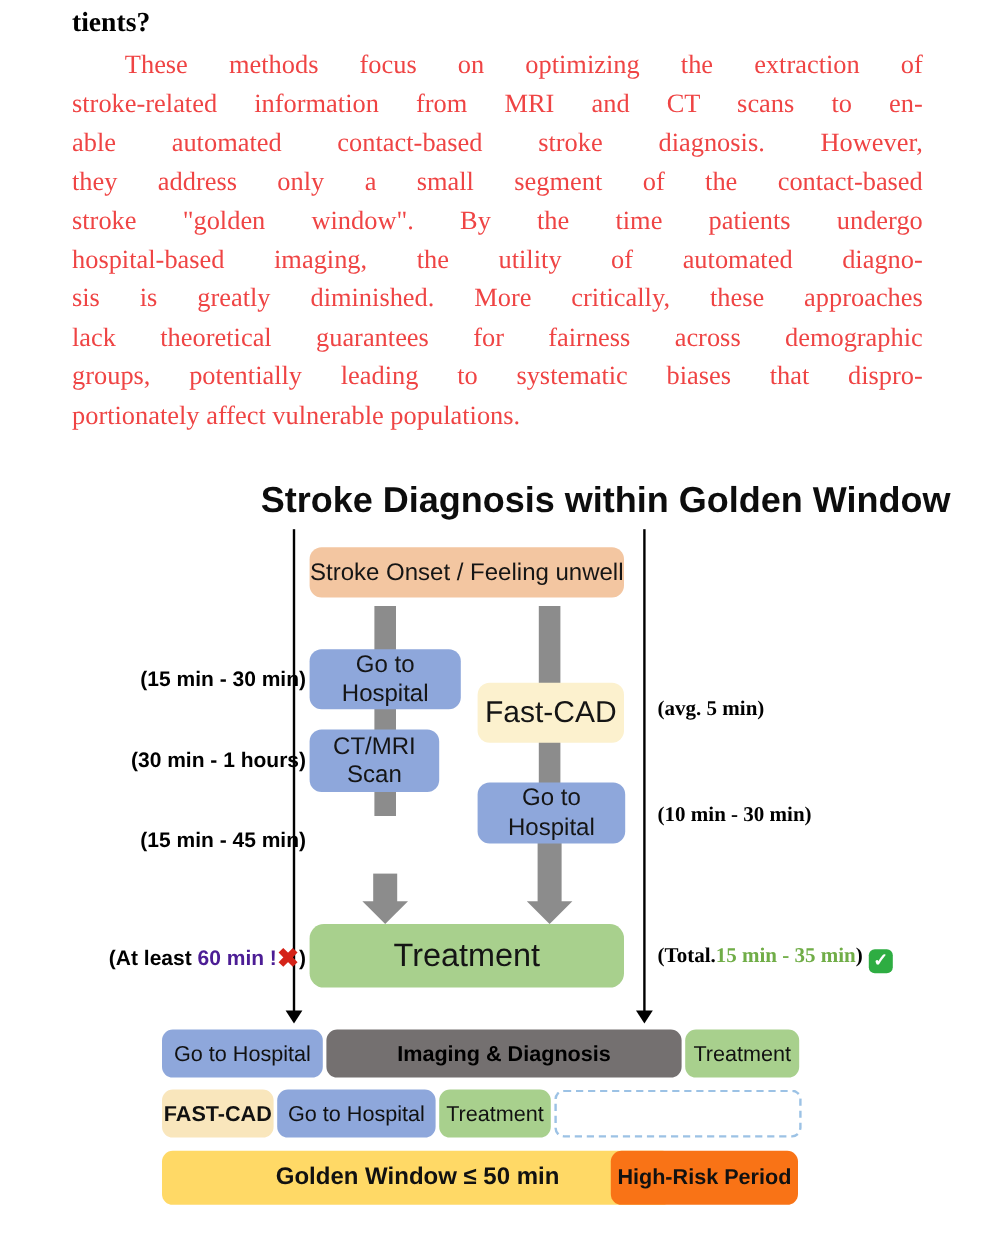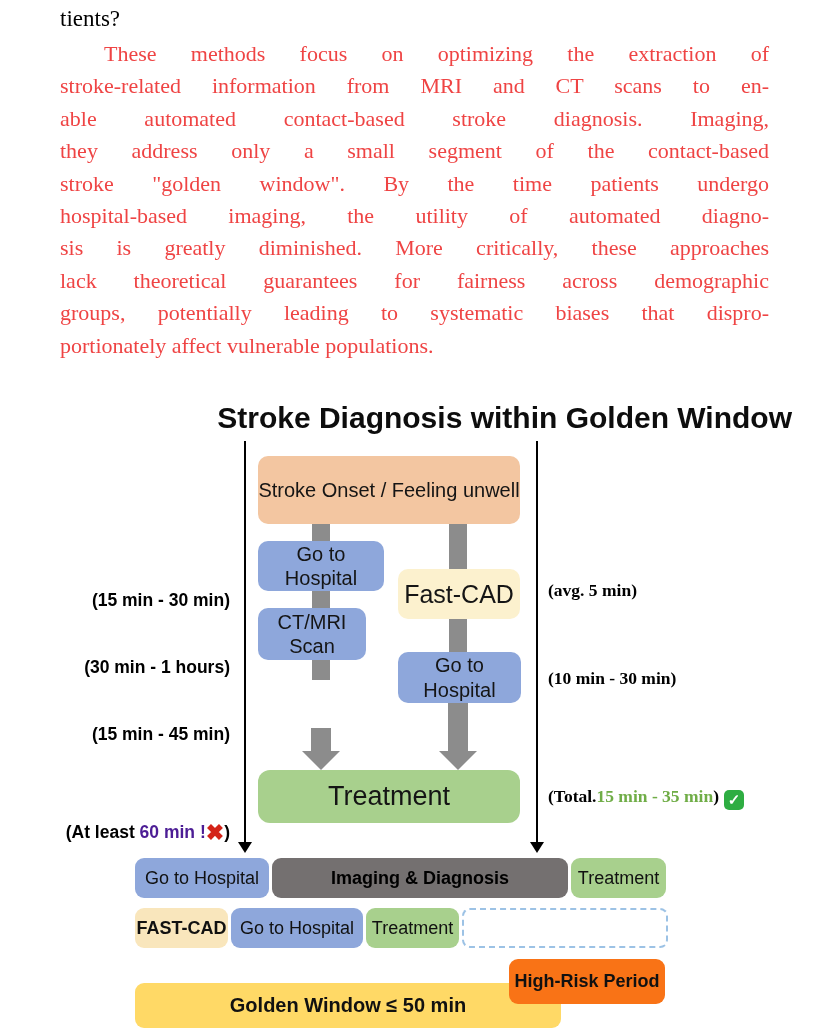--- a/index.html
+++ b/index.html
@@ -1,21 +1,21 @@
 <!DOCTYPE html>
 <html><head>
 <meta charset="utf-8">
 <style>
   html,body{margin:0;padding:0;background:#ffffff;}
   .page{position:relative;width:832px;height:1031px;background:#ffffff;overflow:hidden;
         font-family:"Liberation Sans",sans-serif;}
 
   
   .heading{position:absolute;left:60px;top:6px;font-family:"Liberation Serif",serif;
-           font-weight:normal;font-size:23px;color:#000;}
+           font-weight:bold;font-size:23px;color:#000;}
   .para{position:absolute;left:60px;top:38px;width:709px;
         font-family:"Liberation Serif",serif;font-size:22px;color:#ef4444;}
   .pline{height:32.4px;line-height:32.4px;text-align:justify;text-align-last:justify;}
   .pline.indent{text-indent:44px;}
   .pline.last{text-align-last:left;}
 
   
   .fig-title{position:absolute;left:0;top:401px;width:792px;text-align:right;
              font-weight:bold;font-size:30px;color:#0d0d0d;}
 
@@ -38,31 +38,31 @@
   .sh-left{left:311px;top:728px;height:24px;}
   .sh-right{left:448px;top:701px;height:51px;}
   .ahead{position:absolute;width:0;height:0;top:751px;
          border-left:19px solid transparent;border-right:19px solid transparent;
          border-top:19px solid #8C8C8C;}
   .ah-left{left:302px;} .ah-right{left:439px;}
 
   
   .fbox{position:absolute;display:flex;align-items:center;justify-content:center;
         text-align:center;border-radius:10px;color:#151515;line-height:1.22;}
-  .onset{left:258px;top:456px;width:262px;height:68px;background:#F3C6A1;font-size:20px;}
+  .onset{left:258px;top:456px;width:262px;height:42px;background:#F3C6A1;font-size:20px;}
   .gh1{left:258px;top:541px;width:126px;height:50px;background:#8EA7DB;font-size:20px;}
   .ct{left:258px;top:608px;width:108px;height:52px;background:#8EA7DB;font-size:20px;}
   .doctor{left:258px;top:678px;width:125px;height:52px;background:#8EA7DB;font-size:19px;padding:0 18px;box-sizing:border-box;}
   .fastcad{left:398px;top:569px;width:122px;height:50px;background:#FCF1CE;font-size:25px;}
   .gh2{left:398px;top:652px;width:123px;height:51px;background:#8EA7DB;font-size:20px;}
   .treatment{left:258px;top:770px;width:262px;height:53px;background:#A8D08D;font-size:27px;border-radius:12px;}
 
   
-  .lanno{position:absolute;left:42px;width:188px;text-align:right;
-         font-weight:bold;font-size:17.5px;color:#000;white-space:nowrap;margin-top:34px;}
+  .lanno{position:absolute;left:67px;width:188px;text-align:right;
+         font-weight:bold;font-size:17.5px;color:#000;white-space:nowrap;}
   .la1{top:556px;} .la2{top:623px;} .la3{top:690px;} .la4{top:786px;}
   .ranno{position:absolute;left:548px;font-weight:bold;font-size:17.5px;color:#000;white-space:nowrap;font-family:Liberation Serif, serif;}
   .ra1{top:580px;} .ra2{top:668px;} .ra3{top:786px;}
   .red-text{color:#4c1d95;}
   .green-text{color:#70AD47;}
   .cross-icon{color:#D42318;font-size:22px;font-weight:bold;vertical-align:-2px;}
   .check-icon{display:inline-block;width:20px;height:20px;background:#2EAD42;
               border-radius:5px;color:#fff;font-size:15px;line-height:20px;
               text-align:center;vertical-align:-3px;margin-left:5px;font-weight:bold;}
 
@@ -70,33 +70,33 @@
   .tbar{position:absolute;display:flex;align-items:center;justify-content:center;
         border-radius:9px;font-size:18px;color:#111;white-space:nowrap;}
   .r1a{left:135px;top:858px;width:134px;height:40px;background:#8EA7DB;}
   .r1b{left:272px;top:858px;width:296px;height:40px;background:#747070;font-weight:bold;color:#000;}
   .r1c{left:571px;top:858px;width:95px;height:40px;background:#A8D08D;}
   .r2a{left:135px;top:908px;width:93px;height:40px;background:#F9E6BC;font-weight:bold;}
   .r2b{left:231px;top:908px;width:132px;height:40px;background:#8EA7DB;}
   .r2c{left:366px;top:908px;width:93px;height:40px;background:#A8D08D;}
   .r2d{left:462px;top:908px;width:206px;height:40px;background:#fff;
        border:2px dashed #9CC2E5;border-radius:8px;box-sizing:border-box;}
-  .r3a{left:135px;top:959px;width:426px;height:45px;background:#FFD966;font-weight:bold;font-size:20px;margin-top:24px;}
+  .r3a{left:135px;top:959px;width:426px;height:45px;background:#FFD966;font-weight:bold;font-size:20px;}
   .r3b{left:509px;top:959px;width:156px;height:45px;background:#f97316;font-weight:bold;}
 </style>
 </head>
 <body>
 
 <div class="page">
 
   <div class="heading">tients?</div>
   <div class="para">
     <div class="pline indent">These methods focus on optimizing the extraction of</div>
     <div class="pline">stroke-related information from MRI and CT scans to en-</div>
-    <div class="pline">able automated contact-based stroke diagnosis. Imaging,</div>
+    <div class="pline">able automated contact-based stroke diagnosis. However,</div>
     <div class="pline">they address only a small segment of the contact-based</div>
     <div class="pline">stroke "golden window". By the time patients undergo</div>
     <div class="pline">hospital-based imaging, the utility of automated diagno-</div>
     <div class="pline">sis is greatly diminished. More critically, these approaches</div>
     <div class="pline">lack theoretical guarantees for fairness across demographic</div>
     <div class="pline">groups, potentially leading to systematic biases that dispro-</div>
     <div class="pline last">portionately affect vulnerable populations.</div>
   </div>
 
   <div class="fig-title">Stroke Diagnosis within Golden Window</div>

